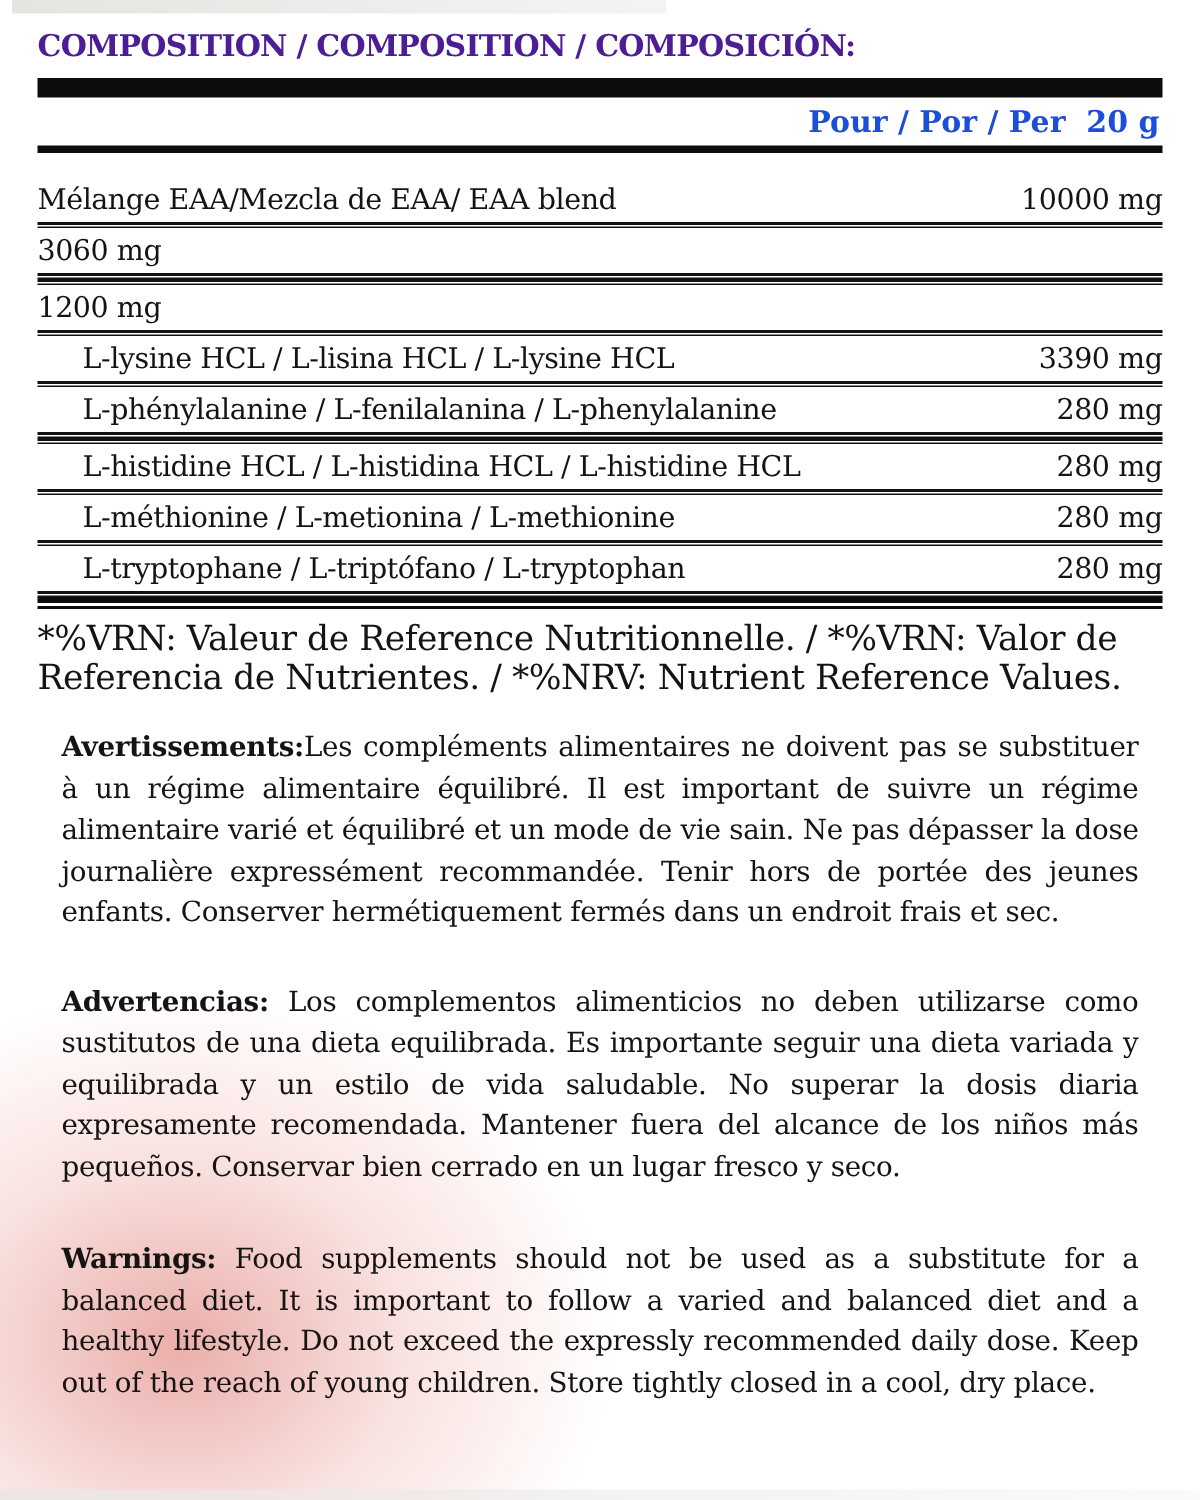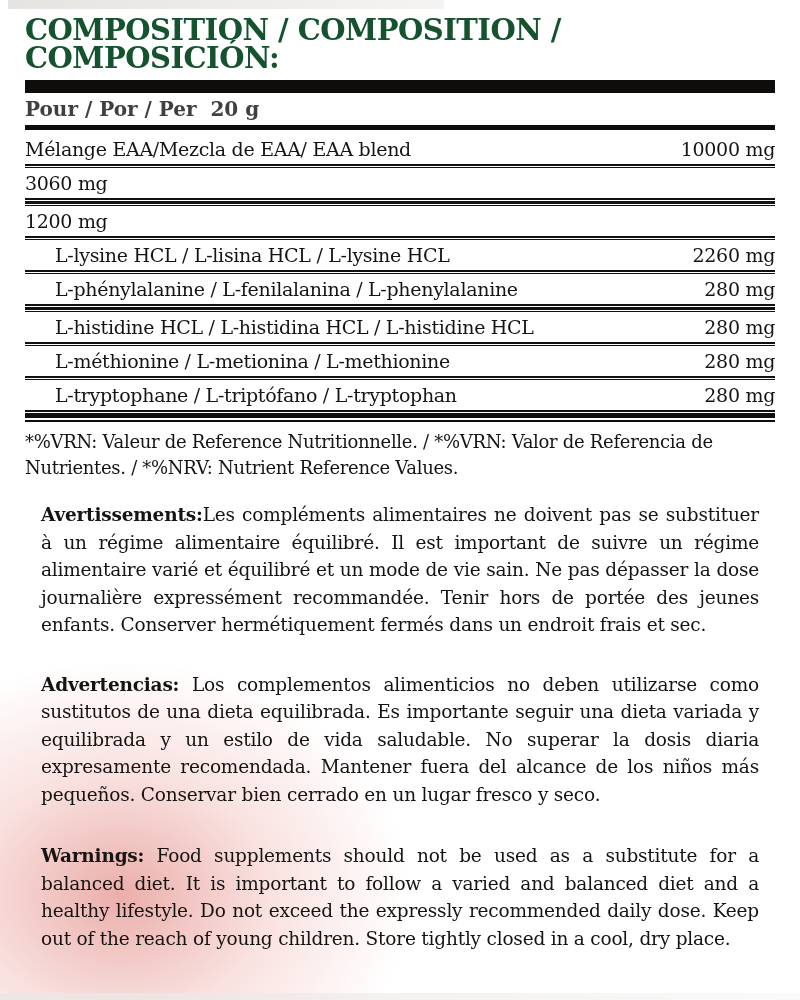--- a/index.html
+++ b/index.html
@@ -28,49 +28,49 @@
   }
   .bottom-strip {
     position:absolute; bottom:0; left:0; width:100%; height:7px;
     background:linear-gradient(to right, rgba(233,231,229,0.85), rgba(245,244,243,0.45));
     z-index:0;
   }
 
   .content { position:relative; z-index:1; padding:16px 25px 0 25px; }
 
   .title {
-    margin:0; font-size:29px; line-height:28px; font-weight:bold;
-    letter-spacing:-0.5px; color:#14532d;
+    margin:0; font-size:20px; line-height:28px; font-weight:bold;
+    letter-spacing:-0.5px; color:#4c1d95;
   }
   .bar { height:13px; background:#0e0d0c; margin-top:8px; }
   .serving {
-    text-align:left; font-weight:bold; font-size:20px; line-height:24px;
-    margin-top:4px; padding-right:2px; white-space:pre; color:#404040;
+    text-align:right; font-weight:bold; font-size:20px; line-height:24px;
+    margin-top:4px; padding-right:2px; white-space:pre; color:#1d4ed8;
   }
   .rule-top { margin-top:4px; height:5px; background:#0e0d0c; }
 
-  .comp-table { margin-top:4px; }
+  .comp-table { margin-top:16px; }
   .row {
     display:flex; justify-content:space-between; align-items:center;
     height:30px; font-size:19px; letter-spacing:-0.3px;
   }
   .row .nm { white-space:nowrap; }
   .row.indent .nm { padding-left:30px; }
   .row .val { white-space:nowrap; }
   .sep {
     height:1px; background:#ffffff;
     border-top:2px solid #131211; border-bottom:1px solid #131211;
   }
   .rule-end {
     height:2px; background:#ffffff;
     border-top:4px solid #0e0d0c; border-bottom:2px solid #0e0d0c;
   }
 
   .footnote {
-    margin:7px 0 0 0; font-size:18px; line-height:26px; letter-spacing:-0.3px;
+    margin:7px 0 0 0; font-size:23px; line-height:26px; letter-spacing:-0.3px;
   }
   .para {
     margin:16px; font-size:18.5px; line-height:27.5px;
     text-align:justify; letter-spacing:-0.2px;
   }
   .para .lead { font-weight:bold; }
   .para.fr { margin-top:20px; }
   .para.es { margin-top:32px; }
   .para.en { margin-top:34px; }
 </style>
@@ -106,21 +106,21 @@
 
     <div class="sep"></div>
 
     <div class="row indent">
       <span class="val">1200 mg</span>
     </div>
     <div class="sep"></div>
 
     <div class="row indent">
       <span class="nm">L-lysine HCL / L-lisina HCL / L-lysine HCL</span>
-      <span class="val">2260 mg</span>
+      <span class="val">3390 mg</span>
     </div>
     <div class="sep"></div>
 
     <div class="row indent">
       <span class="nm">L-phénylalanine / L-fenilalanina / L-phenylalanine</span>
       <span class="val">280 mg</span>
     </div>
     <div class="sep"></div>
 
     <div class="sep"></div>

